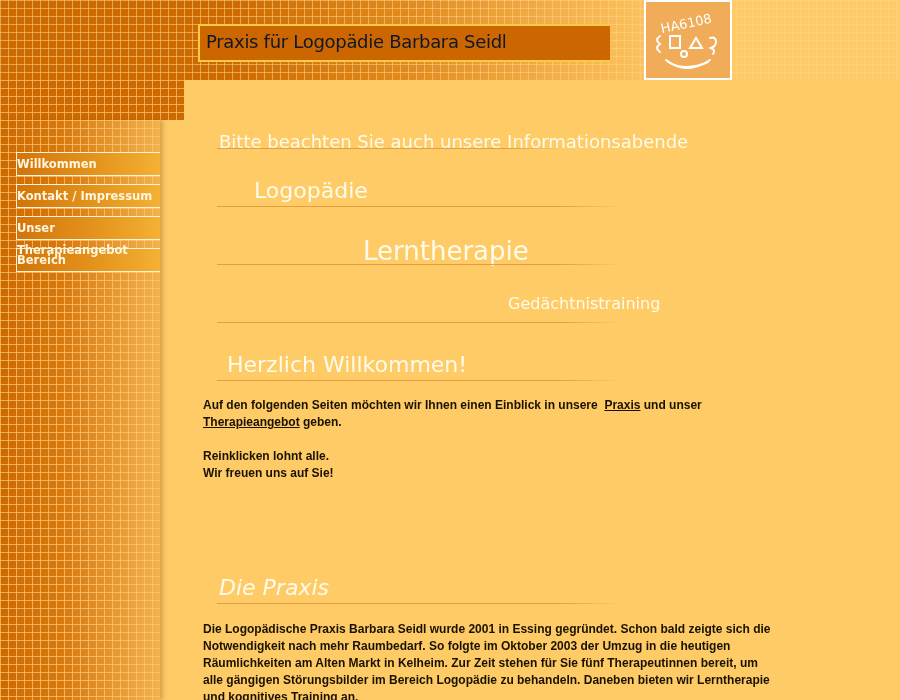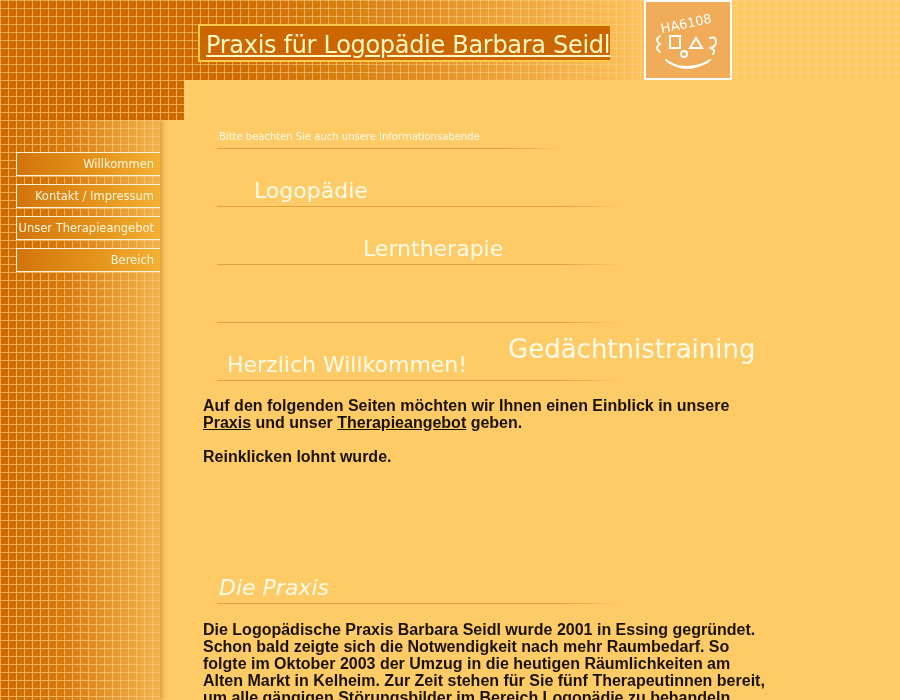--- a/index.html
+++ b/index.html
@@ -36,50 +36,50 @@
     background-size: 8px 8px, 8px 8px, 100% 100%;
     box-shadow: 3px 0 4px rgba(150,90,20,0.35);
   }
   .title-box {
     position: absolute; left: 198px; top: 24px; width: 412px; height: 38px;
     background: #cc6600; border: 2px solid #ffc94a; box-sizing: border-box;
     border-right: none;
   }
   .title-box span {
     position: absolute; left: 6px; top: 5px;
-    color: #fef9c3; font-size: 24px; font-family: "DejaVu Sans", sans-serif;
-    white-space: nowrap; letter-spacing: -0.3px; text-decoration: underline;
+    color: #0f172a; font-size: 18px; font-family: "DejaVu Sans", sans-serif;
+    white-space: nowrap; letter-spacing: -0.3px;
   }
   .logo {
     position: absolute; left: 644px; top: 0; width: 88px; height: 80px;
     background: #f0ac58; border: 2px solid #fff; box-sizing: border-box;
   }
   .nav {
     position: absolute; left: 16px; top: 152px; width: 144px;
   }
   .nav-item {
     display: block; height: 24px; margin-bottom: 8px;
     border: 1px solid #fff3d8; border-right: none; box-sizing: border-box;
     background: linear-gradient(90deg, #d3750a 0%, #e6961e 60%, #f4b133 100%);
-    color: #fff6e0; font-size: 11.5px; text-align: right;
-    padding-right: 6px; line-height: 22px; cursor: pointer;
+    color: #fff6e0; font-size: 11.5px; 
+    padding-right: 6px; line-height: 22px; cursor: pointer; font-weight: bold;
   }
   .main { position: absolute; left: 0; top: 0; }
   .heading {
     position: absolute; color: #fffbea; white-space: nowrap;
     font-family: "DejaVu Sans", sans-serif;
   }
   .rule {
     position: absolute; height: 1px;
     background: linear-gradient(90deg, #e3a040 0%, #e3a040 85%, rgba(227,160,64,0) 100%);
   }
   .body-text {
     position: absolute; left: 203px; width: 575px;
     font-family: "Liberation Sans", sans-serif; font-weight: bold;
-    font-size: 16px; line-height: 17px; color: #1a1200;
+    font-size: 12px; line-height: 17px; color: #1a1200;
   }
   .body-text a { color: #1a1200; text-decoration: underline; }
   .body-text p { margin: 0; }
 </style>
 </head>
 <body>
 
 <div class="header-band"></div>
 <div class="header-step grid"></div>
 <div class="sidebar"></div>
@@ -104,44 +104,45 @@
 </div>
 
 <nav class="nav">
   <a class="nav-item">Willkommen</a>
   <a class="nav-item">Kontakt / Impressum</a>
   <a class="nav-item">Unser Therapieangebot</a>
   <a class="nav-item">Bereich</a>
 </nav>
 
 <div class="main">
-  <div class="heading" style="left:219px; top:131px; font-size:10px; cursor:pointer;">Bitte beachten Sie auch unsere Informationsabende</div>
+  <div class="heading" style="left:219px; top:131px; font-size:18px; cursor:pointer;">Bitte beachten Sie auch unsere Informationsabende</div>
   <div class="rule" style="left:217px; top:148px; width:345px;"></div>
 
   <div class="heading" style="left:254px; top:178px; font-size:22px;">Logopädie</div>
   <div class="rule" style="left:217px; top:206px; width:405px;"></div>
 
-  <div class="heading" style="left:363px; top:236px; font-size:22px;">Lerntherapie</div>
+  <div class="heading" style="left:363px; top:236px; font-size:26px;">Lerntherapie</div>
   <div class="rule" style="left:217px; top:264px; width:405px;"></div>
 
-  <div class="heading" style="left:508px; top:294px; font-size:26px;margin-top:40px;">Gedächtnistraining</div>
+  <div class="heading" style="left:508px; top:294px; font-size:16px;">Gedächtnistraining</div>
   <div class="rule" style="left:217px; top:322px; width:405px;"></div>
 
   <div class="heading" style="left:219px; top:352px; font-size:22px;margin-left:8px;">Herzlich Willkommen!</div>
   <div class="rule" style="left:217px; top:380px; width:405px;"></div>
 
   <div class="body-text" style="top:397px;">
     <p>
       <span>Auf den folgenden Seiten möchten wir Ihnen einen Einblick in unsere</span>&nbsp;
       <a href="#">Praxis</a>
       <span>und unser</span>
       <a href="#">Therapieangebot</a>
       <span>geben.</span>
     </p>
     <p>&nbsp;</p>
-    <p>Reinklicken lohnt wurde.</p>
+    <p>Reinklicken lohnt alle.</p>
+    <p>Wir freuen uns auf Sie!</p>
   </div>
 
   <div class="heading" style="left:219px; top:575px; font-size:22px;font-style:italic;">Die Praxis</div>
   <div class="rule" style="left:217px; top:603px; width:405px;"></div>
 
   <div class="body-text" style="top:621px; width:570px;">Die Logopädische Praxis Barbara Seidl wurde 2001 in Essing gegründet. Schon bald zeigte sich die Notwendigkeit nach mehr Raumbedarf. So folgte im Oktober 2003 der Umzug in die heutigen Räumlichkeiten am Alten Markt in Kelheim. Zur Zeit stehen für Sie fünf Therapeutinnen bereit, um alle gängigen Störungsbilder im Bereich Logopädie zu behandeln. Daneben bieten wir Lerntherapie und kognitives Training an.</div>
 </div>
 
 </body></html>

